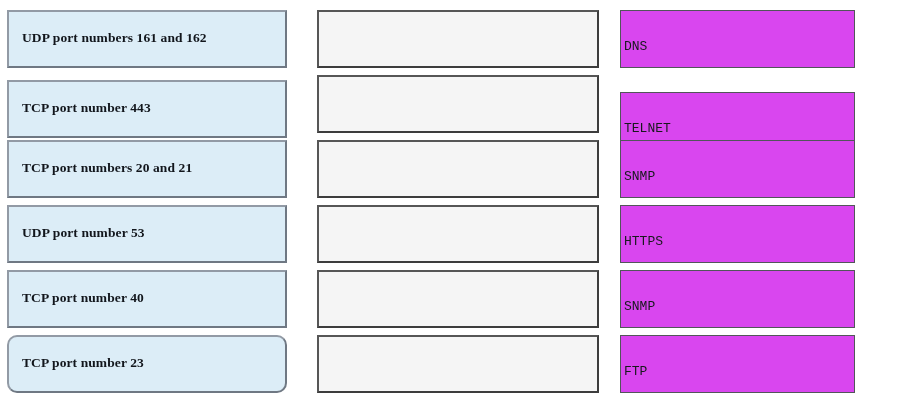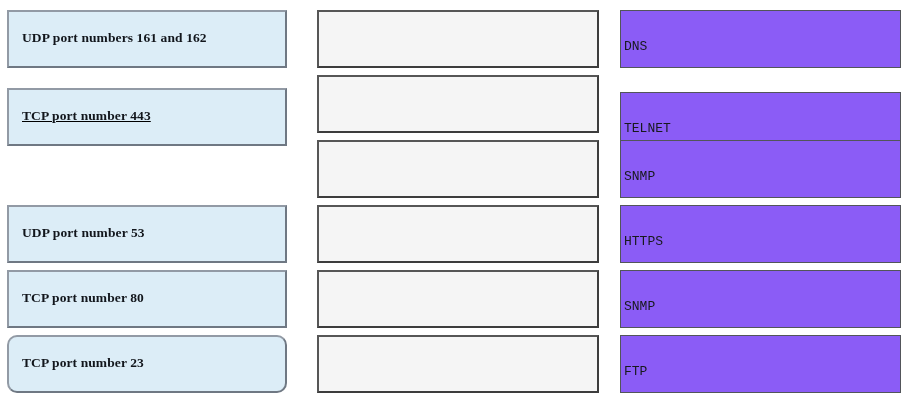--- a/index.html
+++ b/index.html
@@ -70,22 +70,22 @@
     border: 2px solid #4a4a4a;
     border-top-color: #565656;
     border-left-color: #565656;
     border-right-color: #3d3d3d;
     border-bottom-color: #3d3d3d;
     cursor: default;
   }
 
   
   .label-box {
-    width: 281px;
-    background: #8b5cf6;
+    width: 235px;
+    background: #d946ef;
     border: 1px solid #52555a;
     display: flex;
     align-items: center;
     cursor: default;
   }
   .label-box .label-text {
     padding-left: 3px;
     padding-top: 14px;
     font-family: "Liberation Mono", monospace;
     font-size: 13px;
@@ -98,31 +98,34 @@
 <body>
 
 <div id="exercise">
 
   <div class="column" id="source-column">
 
     <div class="row-box source-tile" style="top:10px;">
       <span class="tile-text">UDP port numbers 161 and 162</span>
     </div>
 
-    <div class="row-box source-tile" style="top:88px;text-decoration:underline;">
+    <div class="row-box source-tile" style="top:80px;">
       <span class="tile-text">TCP port number 443</span>
     </div>
 
+    <div class="row-box source-tile" style="top:140px;">
+      <span class="tile-text">TCP port numbers 20 and 21</span>
+    </div>
 
     <div class="row-box source-tile" style="top:205px;">
       <span class="tile-text">UDP port number 53</span>
     </div>
 
     <div class="row-box source-tile" style="top:270px;">
-      <span class="tile-text">TCP port number 80</span>
+      <span class="tile-text">TCP port number 40</span>
     </div>
 
     <div class="row-box source-tile" style="top:335px;border-radius:10px;">
       <span class="tile-text">TCP port number 23</span>
     </div>
 
   </div>
 
   <div class="column" id="target-column">
 

